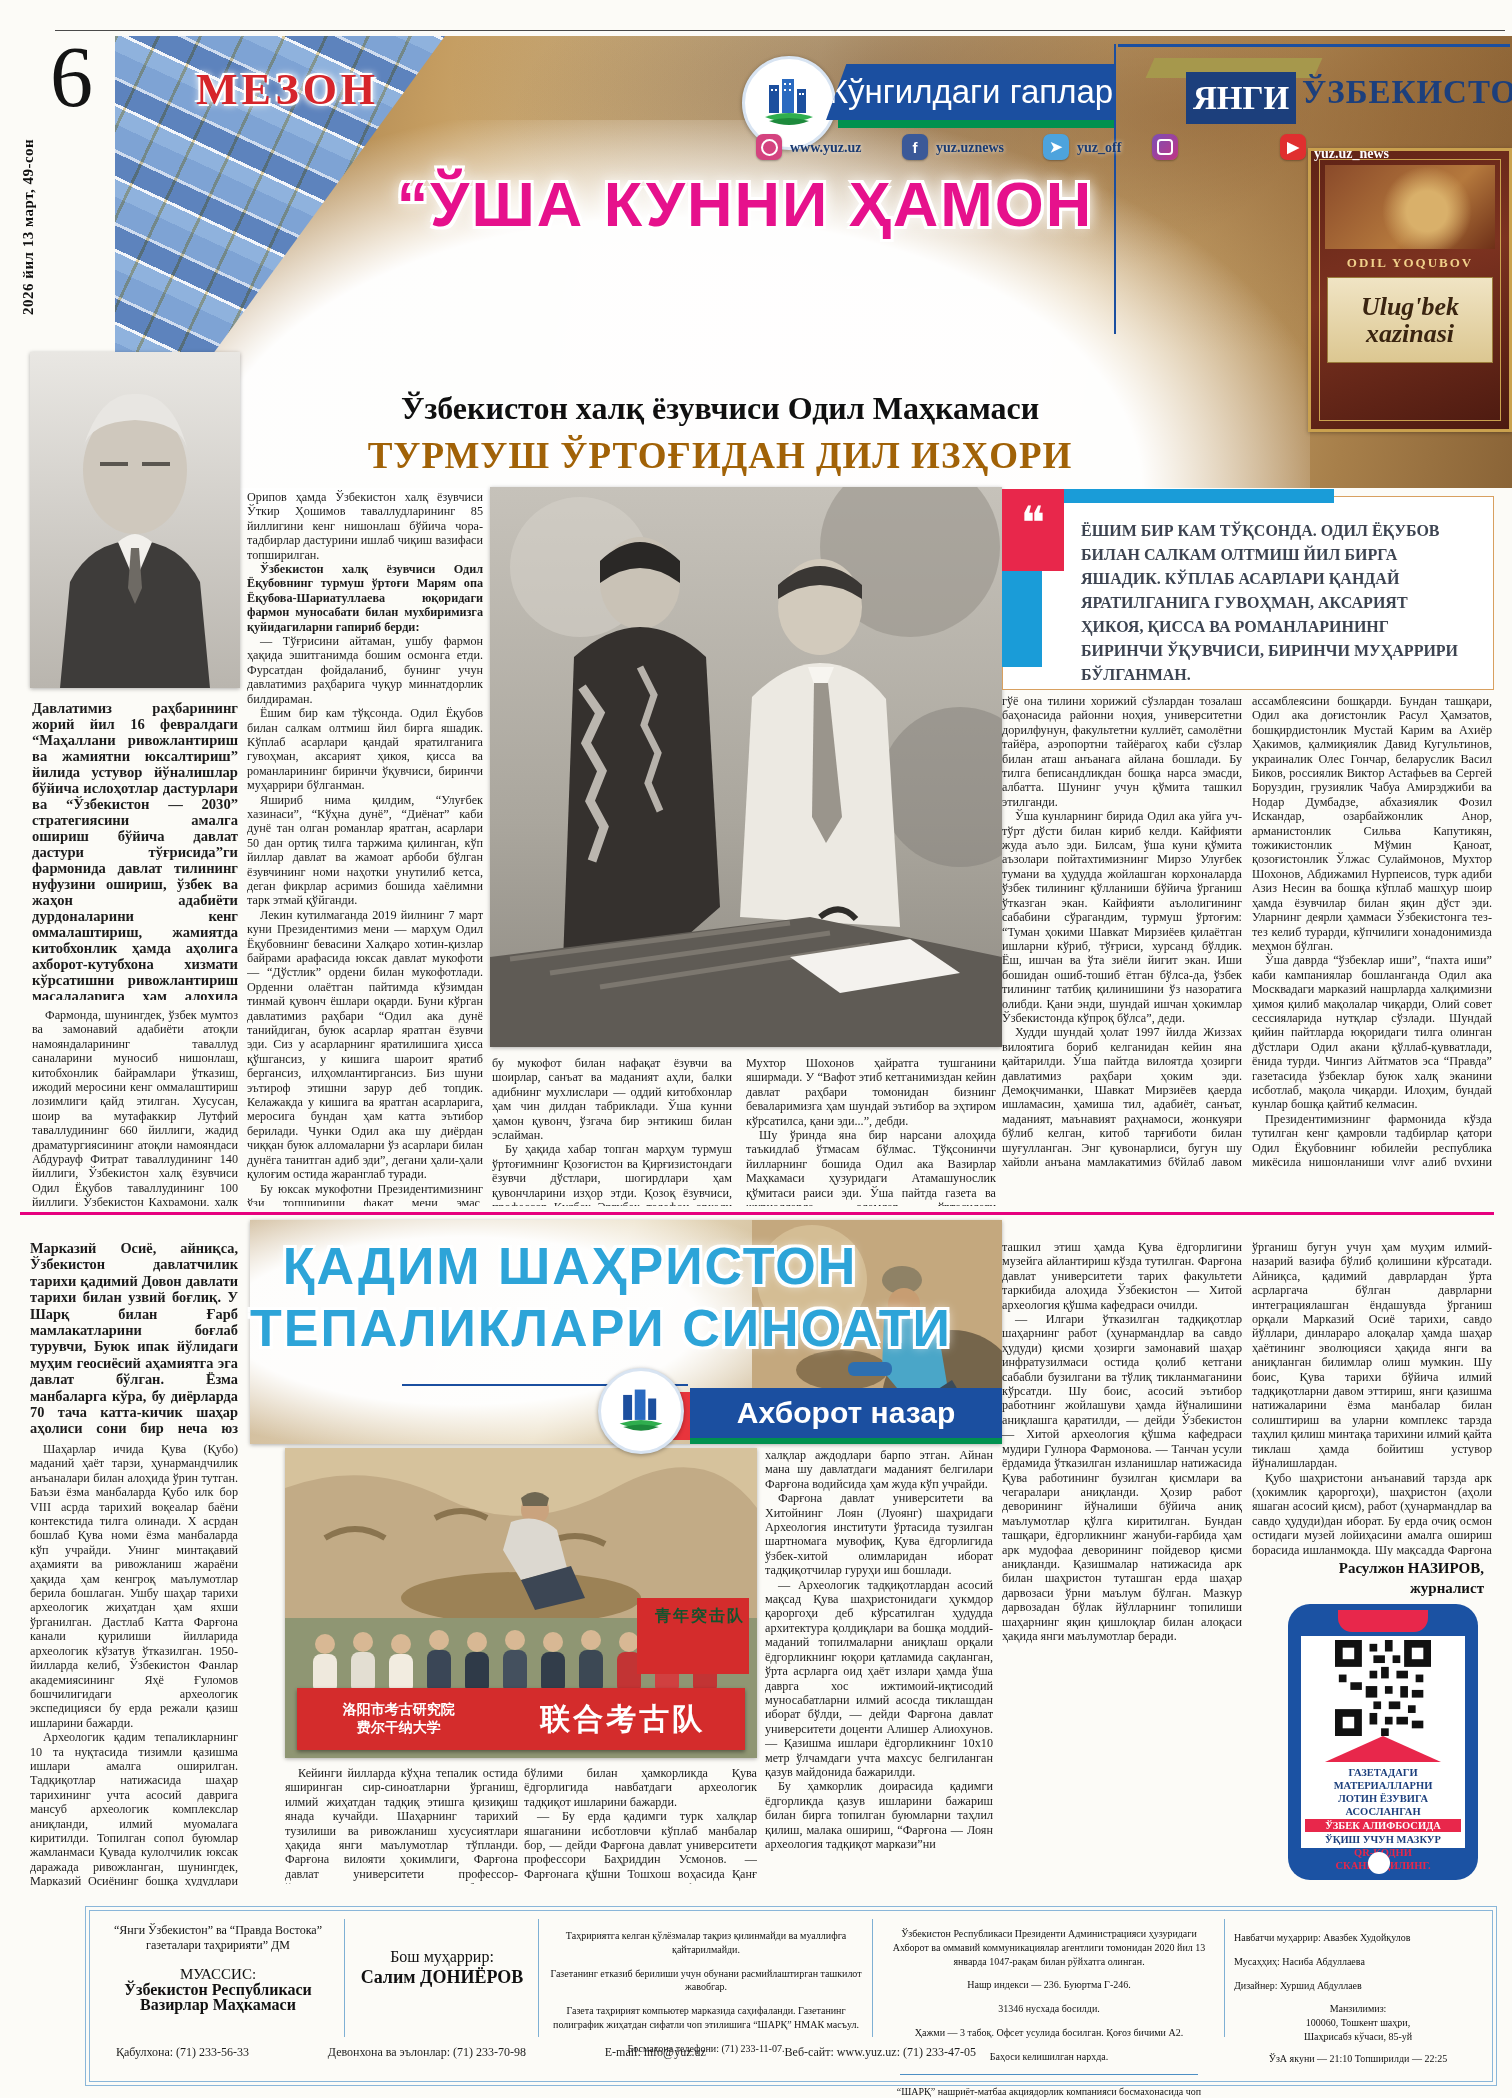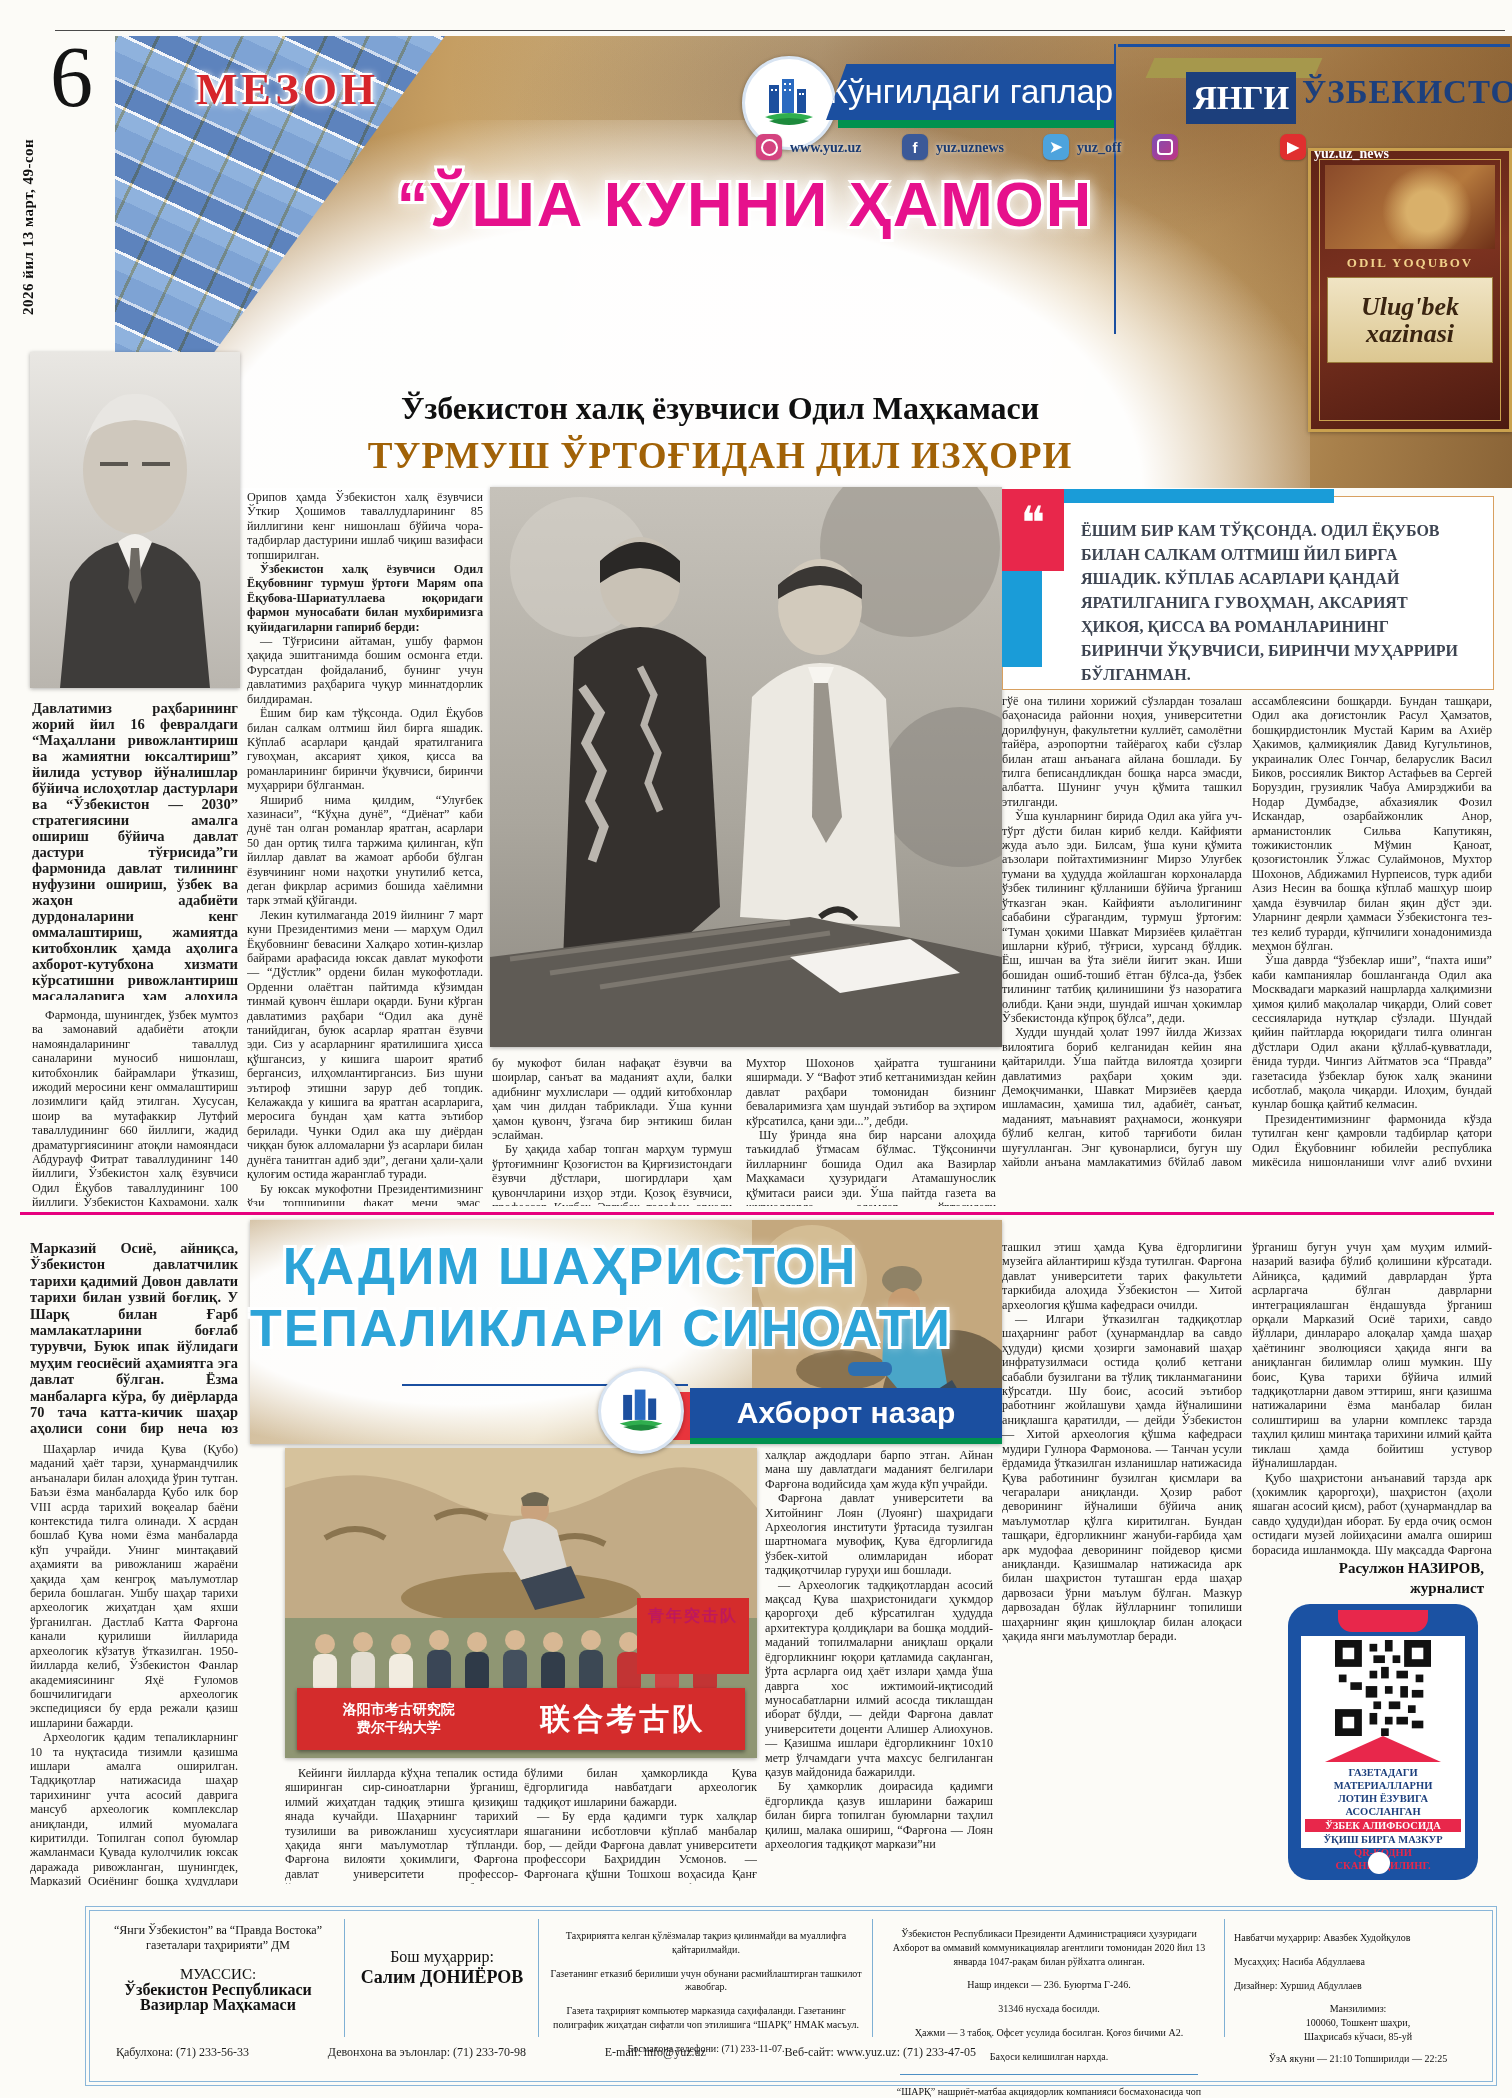--- a/index.html
+++ b/index.html
@@ -333,21 +333,21 @@
         <circle cx="344" cy="194" r="10" fill="#d8b894"></circle>
           <rect x="332" y="204" width="24" height="42" rx="8" fill="#c23434"></rect>
         <circle cx="382" cy="192" r="10" fill="#d8b894"></circle>
           <rect x="370" y="202" width="24" height="44" rx="8" fill="#d04040"></rect>
         <circle cx="420" cy="194" r="10" fill="#d8b894"></circle>
           <rect x="408" y="204" width="24" height="42" rx="8" fill="#c23434"></rect>
       </g>
       <rect x="352" y="150" width="112" height="76" fill="#d42c2c"></rect>
     </svg>
     <div style="position:absolute;left:358px;top:1 52px;width:100px;"></div>
-    <div style="position:absolute;left:356px;top:158px;width:104px;text-align:center;color:#be185d;font-weight:bold;font-size:16px;letter-spacing:2px;">青年突击队</div>
+    <div style="position:absolute;left:356px;top:158px;width:104px;text-align:right;color:#14532d;font-weight:bold;font-size:16px;letter-spacing:2px;">青年突击队</div>
     <div style="position:absolute;left:12px;bottom:8px;right:12px;height:62px;background:#d42c2c;display:flex;align-items:center;box-shadow:0 2px 4px rgba(0,0,0,.4);">
       <div style="flex:1;color:#fff;font-weight:bold;font-size:14px;line-height:18px;text-align:center;">
         <div>洛阳市考古研究院</div>
         <div>费尔干纳大学</div>
       </div>
       <div style="flex:1.2;color:#fff;font-weight:bold;font-size:30px;text-align:center;letter-spacing:3px;">联合考古队</div>
     </div>
   </div>
 
   <div class="abs lead2" style="left:30px;top:1240px;width:208px;height:198px;overflow:hidden;">Марказий Осиё, айниқса, Ўзбекистон давлатчилик тарихи қадимий Довон давлати тарихи билан узвий боғлиқ. У Шарқ билан Ғарб мамлакатларини боғлаб турувчи, Буюк ипак йўлидаги муҳим геосиёсий аҳамиятга эга давлат бўлган. Ёзма манбаларга кўра, бу диёрларда 70 тача катта-кичик шаҳар аҳолиси сони бир неча юз мингга етган.</div>
@@ -416,21 +416,21 @@
           <rect x="12" y="23" width="2" height="2"></rect>
         </g>
       </svg>
       <div class="qr-tri"></div>
       <div class="qr-lines">
         <span>ГАЗЕТАДАГИ</span><br>
         <span>МАТЕРИАЛЛАРНИ</span><br>
         <span>ЛОТИН ЁЗУВИГА</span><br>
         <span>АСОСЛАНГАН</span>
         <span class="qr-highlight">ЎЗБЕК АЛИФБОСИДА</span>
-        <span>ЎҚИШ БИРГА МАЗКУР</span><br>
+        <span>ЎҚИШ УЧУН МАЗКУР</span><br>
         <span class="qr-red">QR-КОДНИ</span><br>
         <span class="qr-red">СКАНЕР ҚИЛИНГ.</span>
       </div>
     </div>
     <div class="phone-home"></div>
   </div>
 
   <div class="abs footer-box">
     <div class="footer-in"></div>
 

